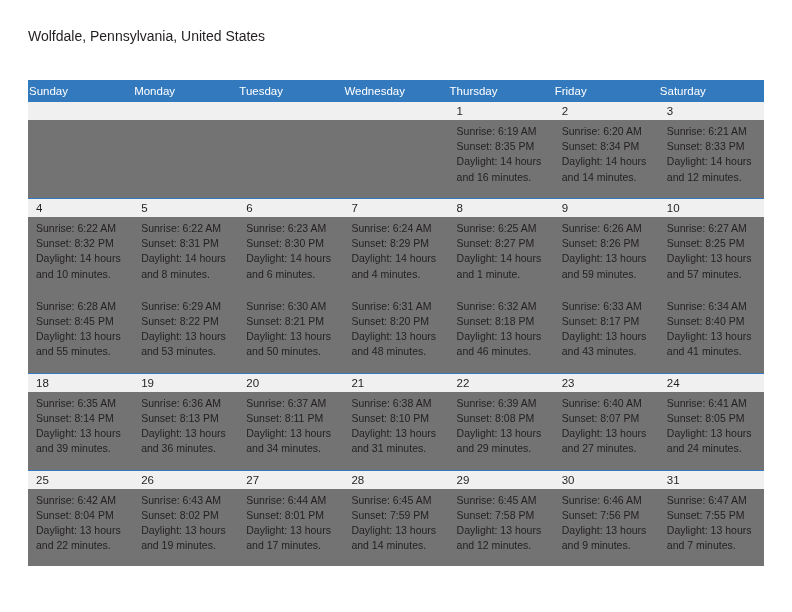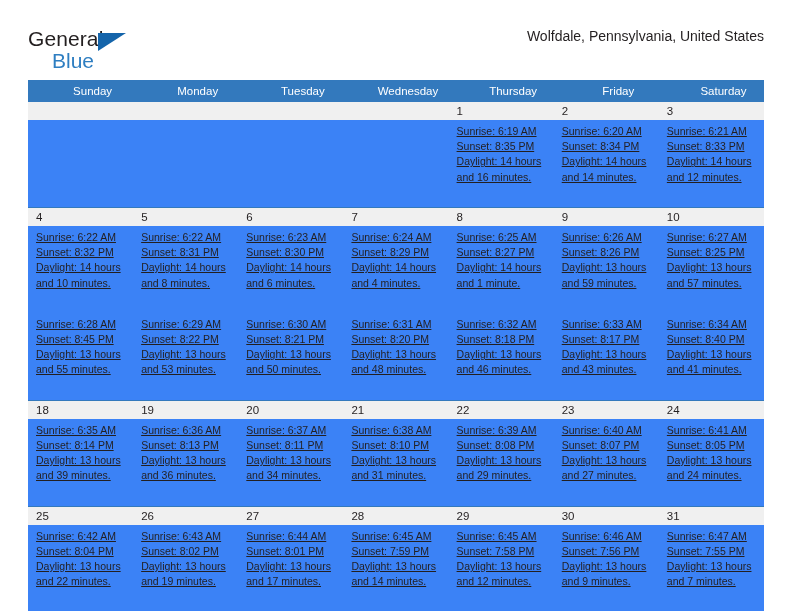--- a/index.html
+++ b/index.html
@@ -71,59 +71,53 @@
     margin-top: 8px;
     width: 736px;
     border-collapse: collapse;
     table-layout: fixed;
   }
   .calendar th {
     background: #3379bd;
     color: #ffffff;
     font-size: 11.5px;
     font-weight: normal;
-    text-align: center;
-    padding: 5px 0 5px 24px;
+    text-align: left;
+    padding: 5px 0 5px 1px;
     height: 21px;
   }
   .weekrow { }
   .daynum-cell {
     background: #f0f0f0;
     font-size: 11.5px;
     color: #231f20;
     padding: 3px 0 3px 8px;
     height: 18px;
     border-top: 1px solid #3379bd;
     vertical-align: top;
   }
   .weekrow:first-of-type .daynum-cell { border-top: none; }
   .detail-cell {
-    background: #3b82f6;
+    background: #737373;
     font-size: 10.5px;
     line-height: 1.45;
     color: #231f20;
-    padding: 4px 6px 22px 8px;
+    padding: 4px 6px 13px 8px;
     vertical-align: top;
     height: 68px;
-    text-decoration: underline;
   }
   .detail-line { white-space: normal; }
   .empty { }
 </style>
 </head>
 <body>
 
 <div class="page">
 
   <div class="topbar">
-    <div class="logo">
-      <span class="logo-general">General</span>
-      <span class="logo-triangle"></span>
-      <span class="logo-blue">Blue</span>
-    </div>
     <div class="title-block">
       <div class="cal-subtitle">Wolfdale, Pennsylvania, United States</div>
     </div>
   </div>
 
   <table class="calendar">
     <thead>
       <tr id="hdr-row">
           <th>Sunday</th>
           <th>Monday</th>

